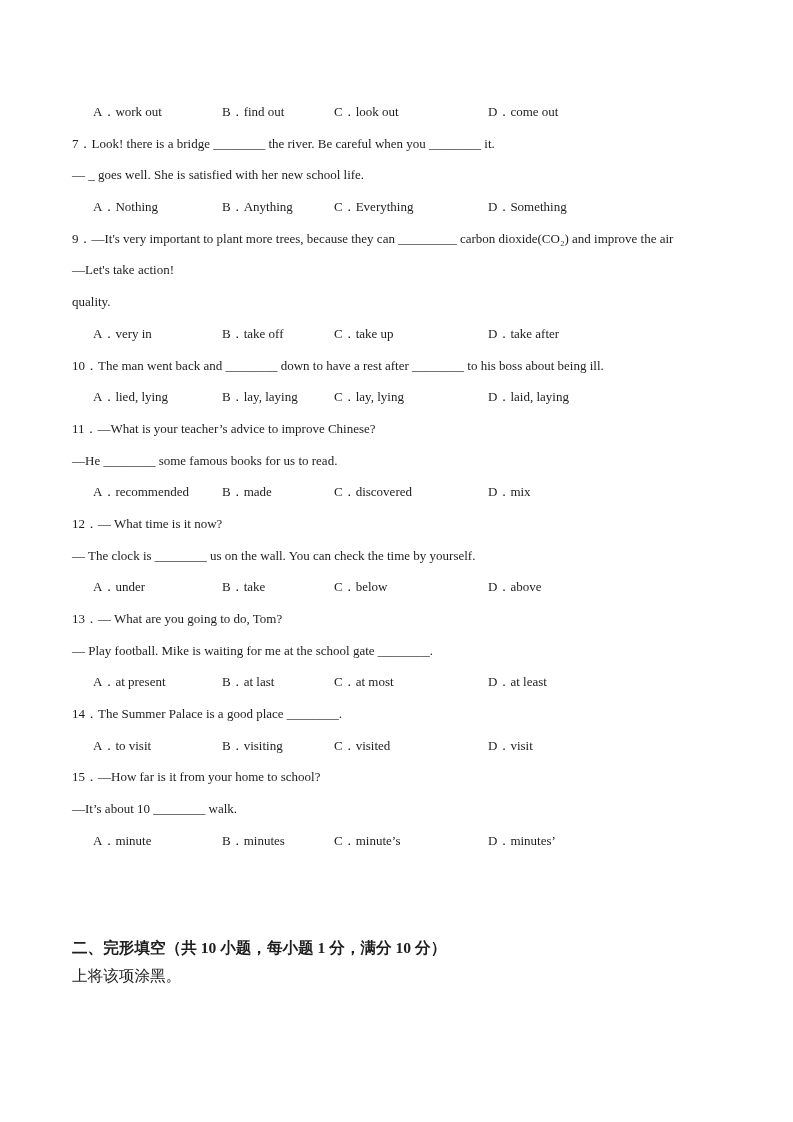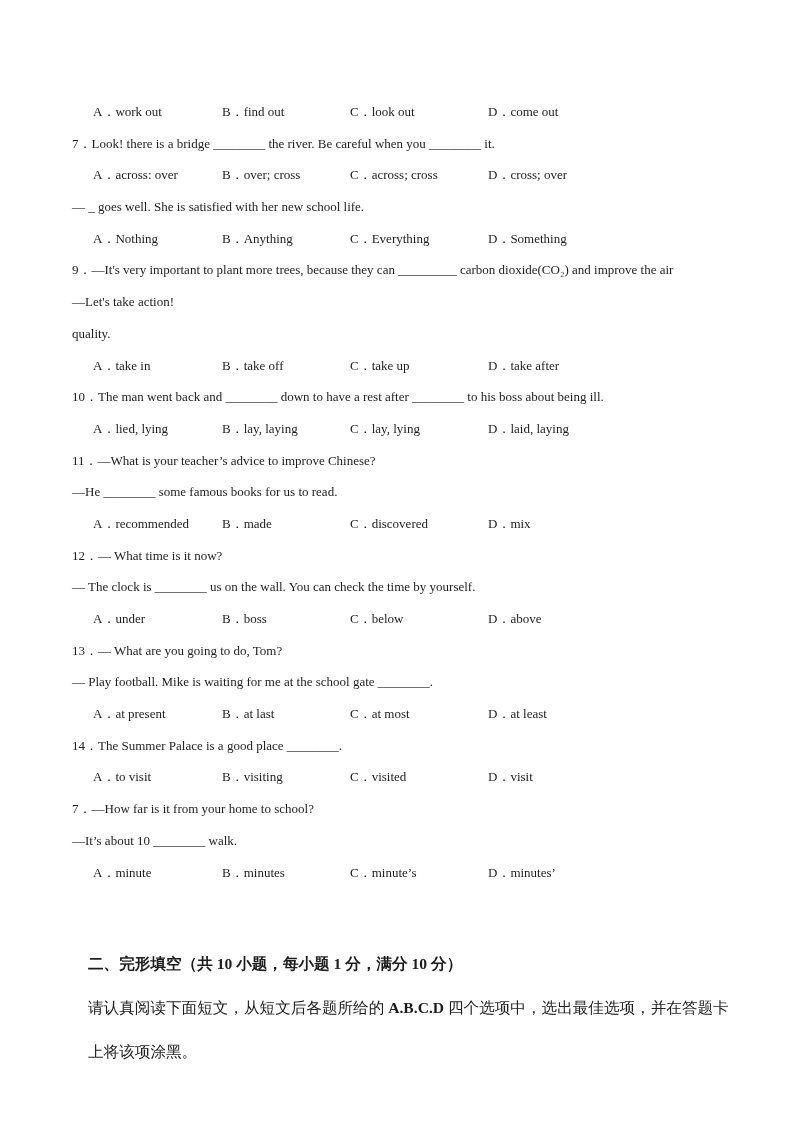--- a/index.html
+++ b/index.html
@@ -31,33 +31,33 @@
   .opts {
     position: relative;
   }
   .opts .col {
     position: absolute;
     top: 0;
     white-space: nowrap;
   }
   .col-a { left: 21px; }
   .col-b { left: 150px; }
-  .col-c { left: 278px; }
+  .col-c { left: 262px; }
   .col-d { left: 416px; }
   .section2 {
     position: absolute;
     left: 72px;
     top: 934px;
     width: 650px;
   }
   .cn {
     font-size: 15.6px;
     height: 28px;
     line-height: 28px;
-    margin: 16px;
+    margin: 0;
     white-space: nowrap;
   }
   .cn-heading {
     font-weight: bold;
   }
   .b {
     font-weight: bold;
   }
 </style>
 </head>
@@ -66,40 +66,34 @@
 <div class="content">
 
   <div class="opts">
     <span class="col col-a">A．work out</span>
     <span class="col col-b">B．find out</span>
     <span class="col col-c">C．look out</span>
     <span class="col col-d">D．come out</span>
   </div>
 
   <p class="line">7．Look! there is a bridge ________ the river. Be careful when you ________ it.</p>
-  <div class="opts">
-    <span class="col col-a">A．across: over</span>
-    <span class="col col-b">B．over; cross</span>
-    <span class="col col-c">C．across; cross</span>
-    <span class="col col-d">D．cross; over</span>
-  </div>
 
   <p class="line">— _ goes well. She is satisfied with her new school life.</p>
   <div class="opts">
     <span class="col col-a">A．Nothing</span>
     <span class="col col-b">B．Anything</span>
     <span class="col col-c">C．Everything</span>
     <span class="col col-d">D．Something</span>
   </div>
 
   <p class="line">9．—It's very important to plant more trees, because they can _________ carbon dioxide(CO₂) and improve the air</p>
   <p class="line">—Let's take action!</p>
   <p class="line">quality.</p>
   <div class="opts">
-    <span class="col col-a">A．take in</span>
+    <span class="col col-a">A．very in</span>
     <span class="col col-b">B．take off</span>
     <span class="col col-c">C．take up</span>
     <span class="col col-d">D．take after</span>
   </div>
 
   <p class="line">10．The man went back and ________ down to have a rest after ________ to his boss about being ill.</p>
   <div class="opts">
     <span class="col col-a">A．lied, lying</span>
     <span class="col col-b">B．lay, laying</span>
     <span class="col col-c">C．lay, lying</span>
@@ -112,21 +106,21 @@
     <span class="col col-a">A．recommended</span>
     <span class="col col-b">B．made</span>
     <span class="col col-c">C．discovered</span>
     <span class="col col-d">D．mix</span>
   </div>
 
   <p class="line">12．— What time is it now?</p>
   <p class="line">— The clock is ________ us on the wall. You can check the time by yourself.</p>
   <div class="opts">
     <span class="col col-a">A．under</span>
-    <span class="col col-b">B．boss</span>
+    <span class="col col-b">B．take</span>
     <span class="col col-c">C．below</span>
     <span class="col col-d">D．above</span>
   </div>
 
   <p class="line">13．— What are you going to do, Tom?</p>
   <p class="line">— Play football. Mike is waiting for me at the school gate ________.</p>
   <div class="opts">
     <span class="col col-a">A．at present</span>
     <span class="col col-b">B．at last</span>
     <span class="col col-c">C．at most</span>
@@ -134,28 +128,27 @@
   </div>
 
   <p class="line">14．The Summer Palace is a good place ________.</p>
   <div class="opts">
     <span class="col col-a">A．to visit</span>
     <span class="col col-b">B．visiting</span>
     <span class="col col-c">C．visited</span>
     <span class="col col-d">D．visit</span>
   </div>
 
-  <p class="line">7．—How far is it from your home to school?</p>
+  <p class="line">15．—How far is it from your home to school?</p>
   <p class="line">—It’s about 10 ________ walk.</p>
   <div class="opts">
     <span class="col col-a">A．minute</span>
     <span class="col col-b">B．minutes</span>
     <span class="col col-c">C．minute’s</span>
     <span class="col col-d">D．minutes’</span>
   </div>
 
 </div>
 
 <div class="section2">
   <p class="cn cn-heading">二、完形填空（共 10 小题，每小题 1 分，满分 10 分）</p>
-  <p class="cn"><span>请认真阅读下面短文，从短文后各题所给的 </span><span class="b">A.B.C.D</span><span> 四个选项中，选出最佳选项，并在答题卡</span></p>
   <p class="cn">上将该项涂黑。</p>
 </div>
 
 </body></html>

